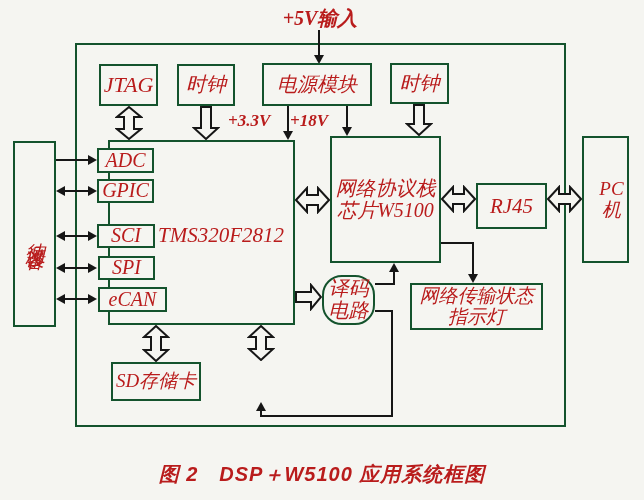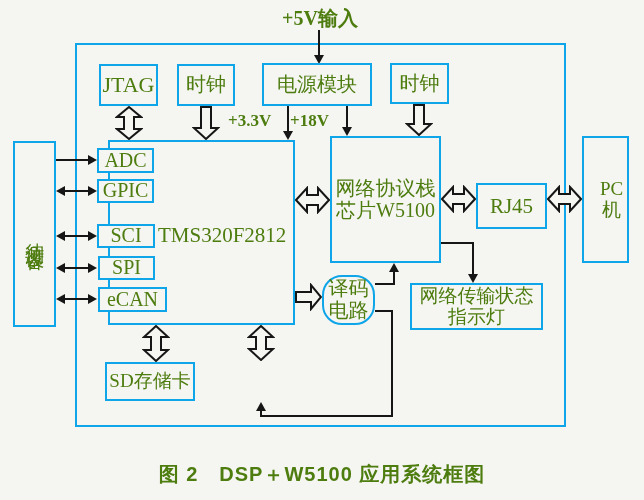--- a/index.html
+++ b/index.html
@@ -1,22 +1,22 @@
 <!DOCTYPE html>
 <html><head>
 <meta charset="utf-8">
 <style>
   html,body{margin:0;padding:0;background:#e8e8e6;}
   #stage{
     position:relative;width:644px;height:500px;margin:0 auto;
     background:#f5f5f1;overflow:hidden;
-    font-family:"Liberation Serif","DejaVu Serif",serif;color:#4d7c0f;
+    font-family:"Liberation Serif","DejaVu Serif",serif;color:#b91c1c;font-style:italic;
   }
   .box{
-    position:absolute;box-sizing:border-box;border:2px solid #0ea5e9;
+    position:absolute;box-sizing:border-box;border:2px solid #14532d;
     background:#f5f5f1;display:flex;flex-direction:column;
     align-items:center;justify-content:center;text-align:center;
     line-height:1.08;
   }
   .lbl{position:absolute;white-space:nowrap;}
   .hl{position:absolute;height:2px;background:#161616;}
   .vl{position:absolute;width:2px;background:#161616;}
   .ah{position:absolute;width:0;height:0;}
   .ah-down{border-left:5px solid transparent;border-right:5px solid transparent;border-top:9px solid #161616;}
   .ah-up{border-left:5px solid transparent;border-right:5px solid transparent;border-bottom:9px solid #161616;}
@@ -120,21 +120,21 @@
   <div class="box" style="left:322px;top:275px;width:53px;height:50px;font-size:20px;border-radius:20px;">
     <span>译码</span>
     <span>电路</span>
   </div>
 
   <div class="box" style="left:410px;top:283px;width:133px;height:47px;font-size:19px;">
     <span>网络传输状态</span>
     <span>指示灯</span>
   </div>
 
-  <div class="box" style="left:105px;top:362px;width:90px;height:39px;font-size:19px;">
+  <div class="box" style="left:111px;top:362px;width:90px;height:39px;font-size:19px;">
     <span>SD存储卡</span>
   </div>
 
   <div class="hl" style="left:375px;top:283px;width:20px;"></div>
   <div class="vl" style="left:393px;top:272px;height:13px;"></div>
   <div class="ah ah-up" style="left:389px;top:263px;"></div>
 
   <div class="hl" style="left:441px;top:242px;width:33px;"></div>
   <div class="vl" style="left:472px;top:242px;height:32px;"></div>
   <div class="ah ah-down" style="left:468px;top:274px;"></div>

